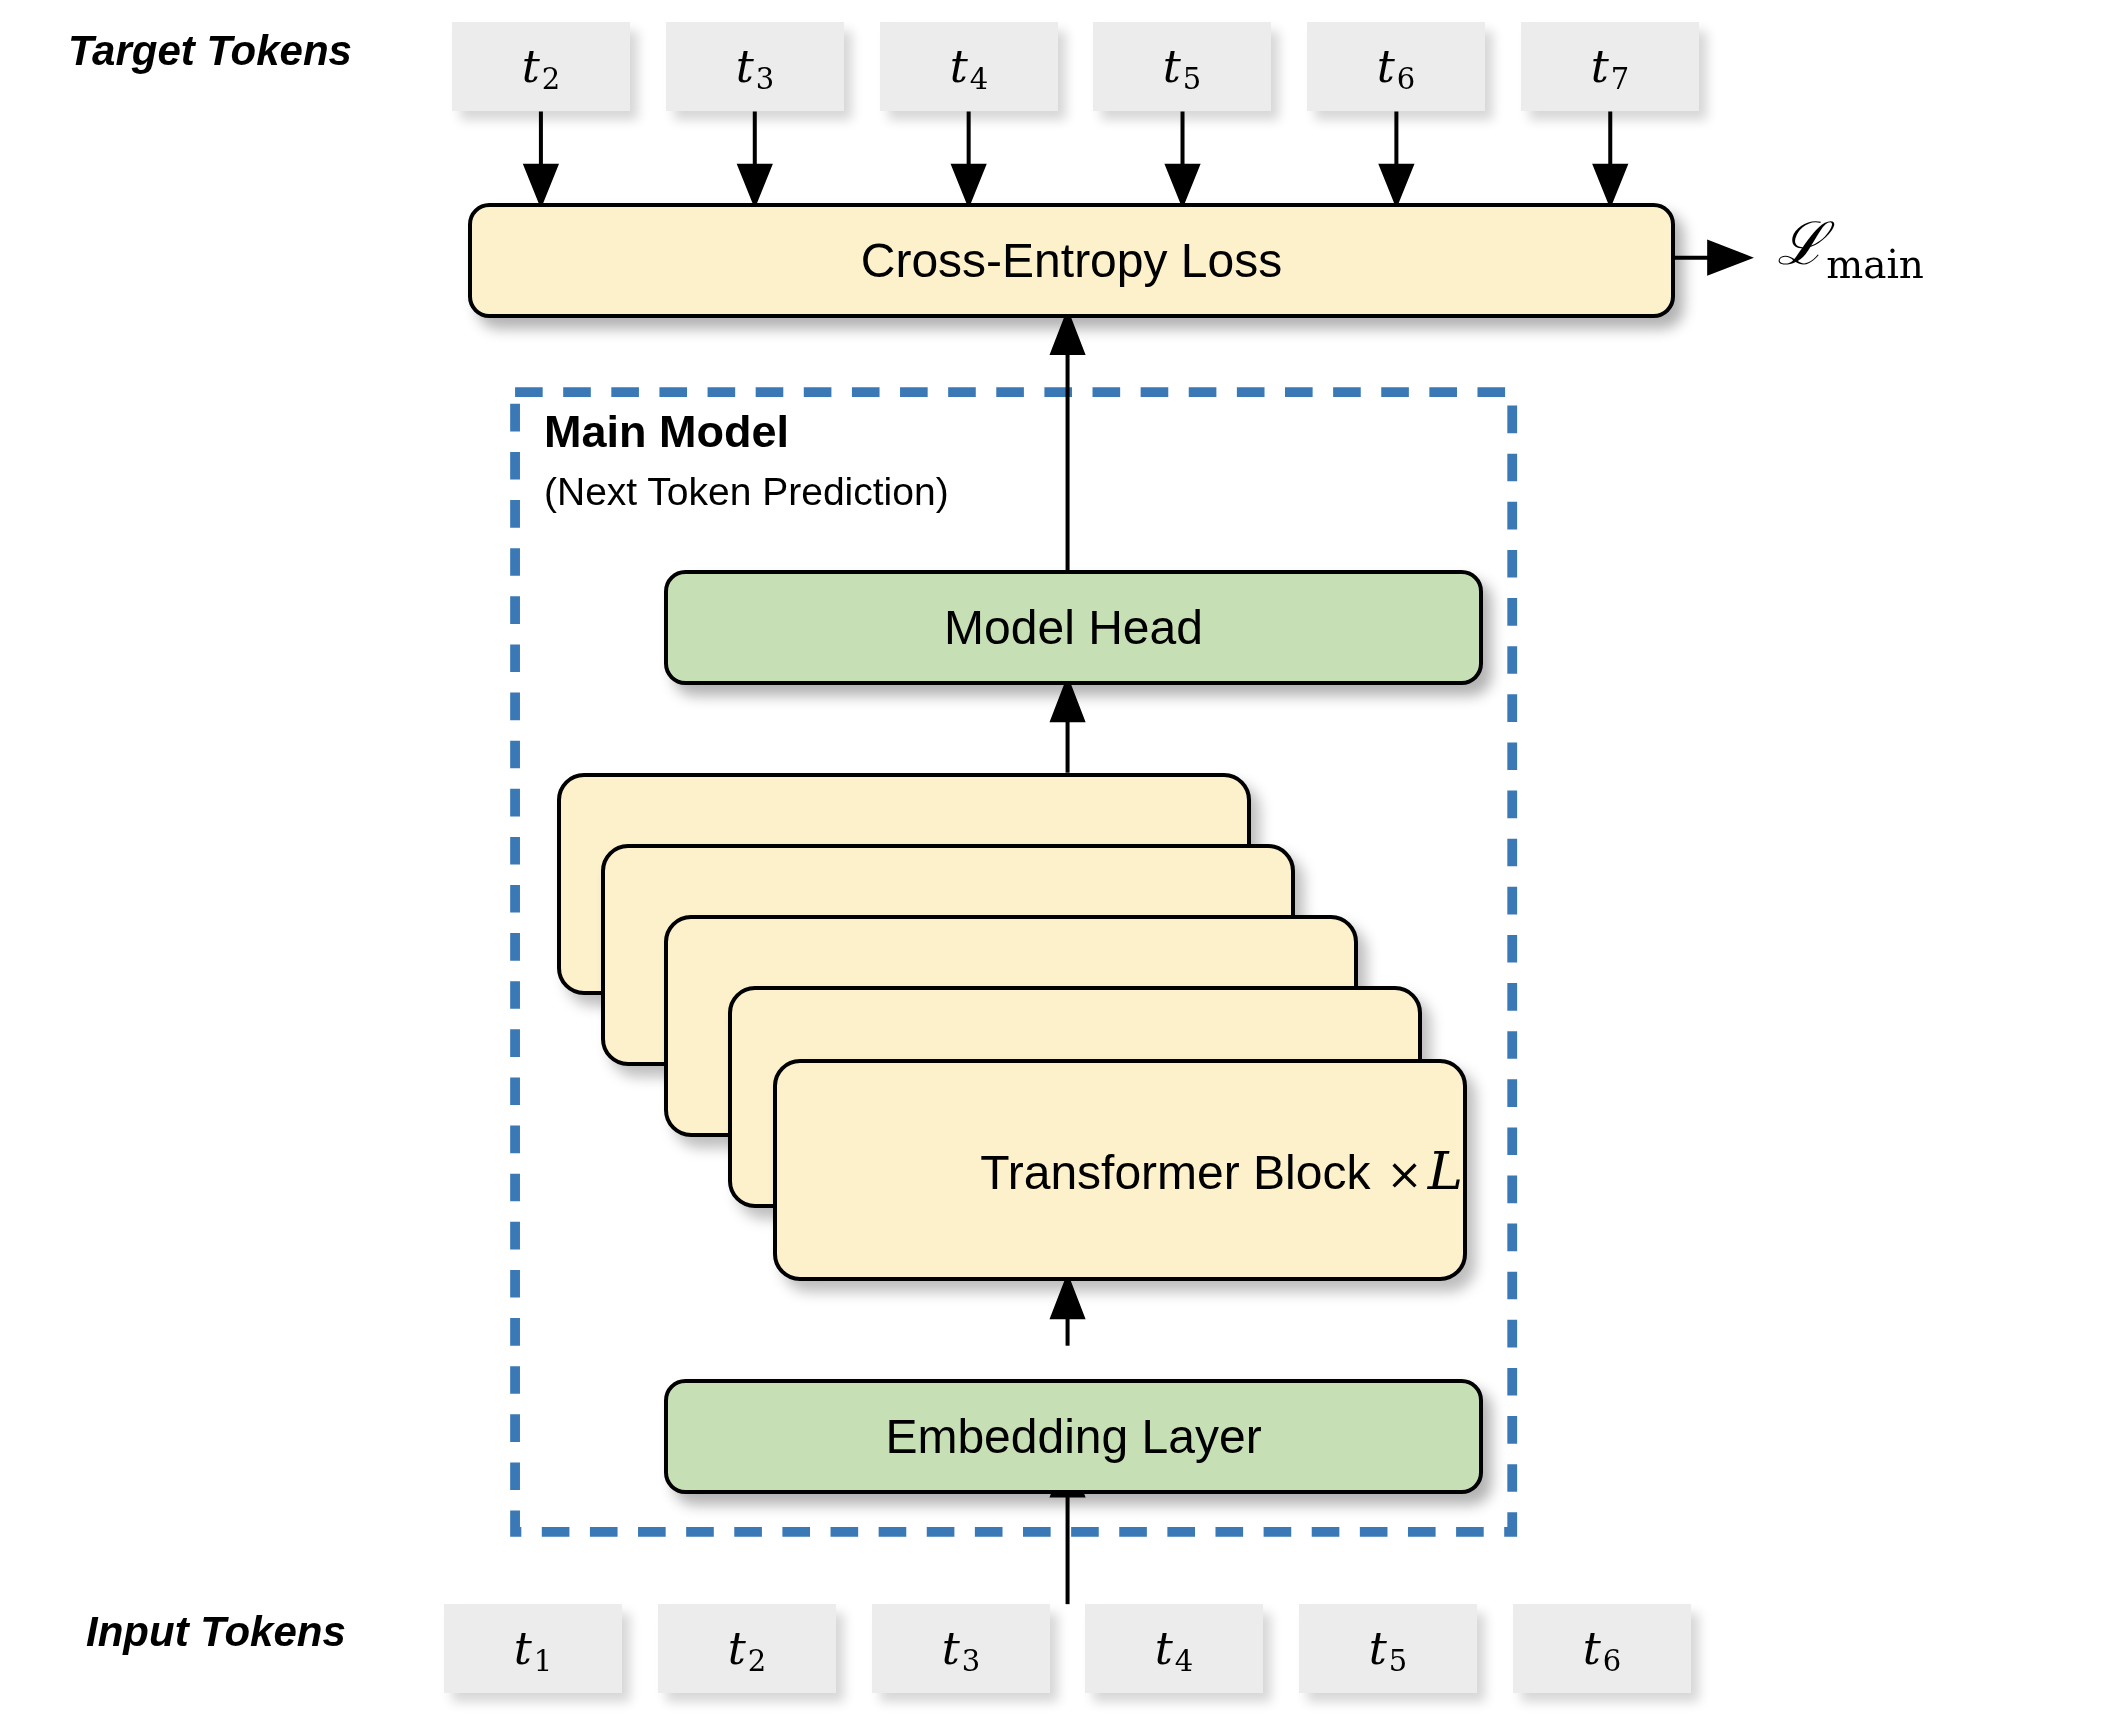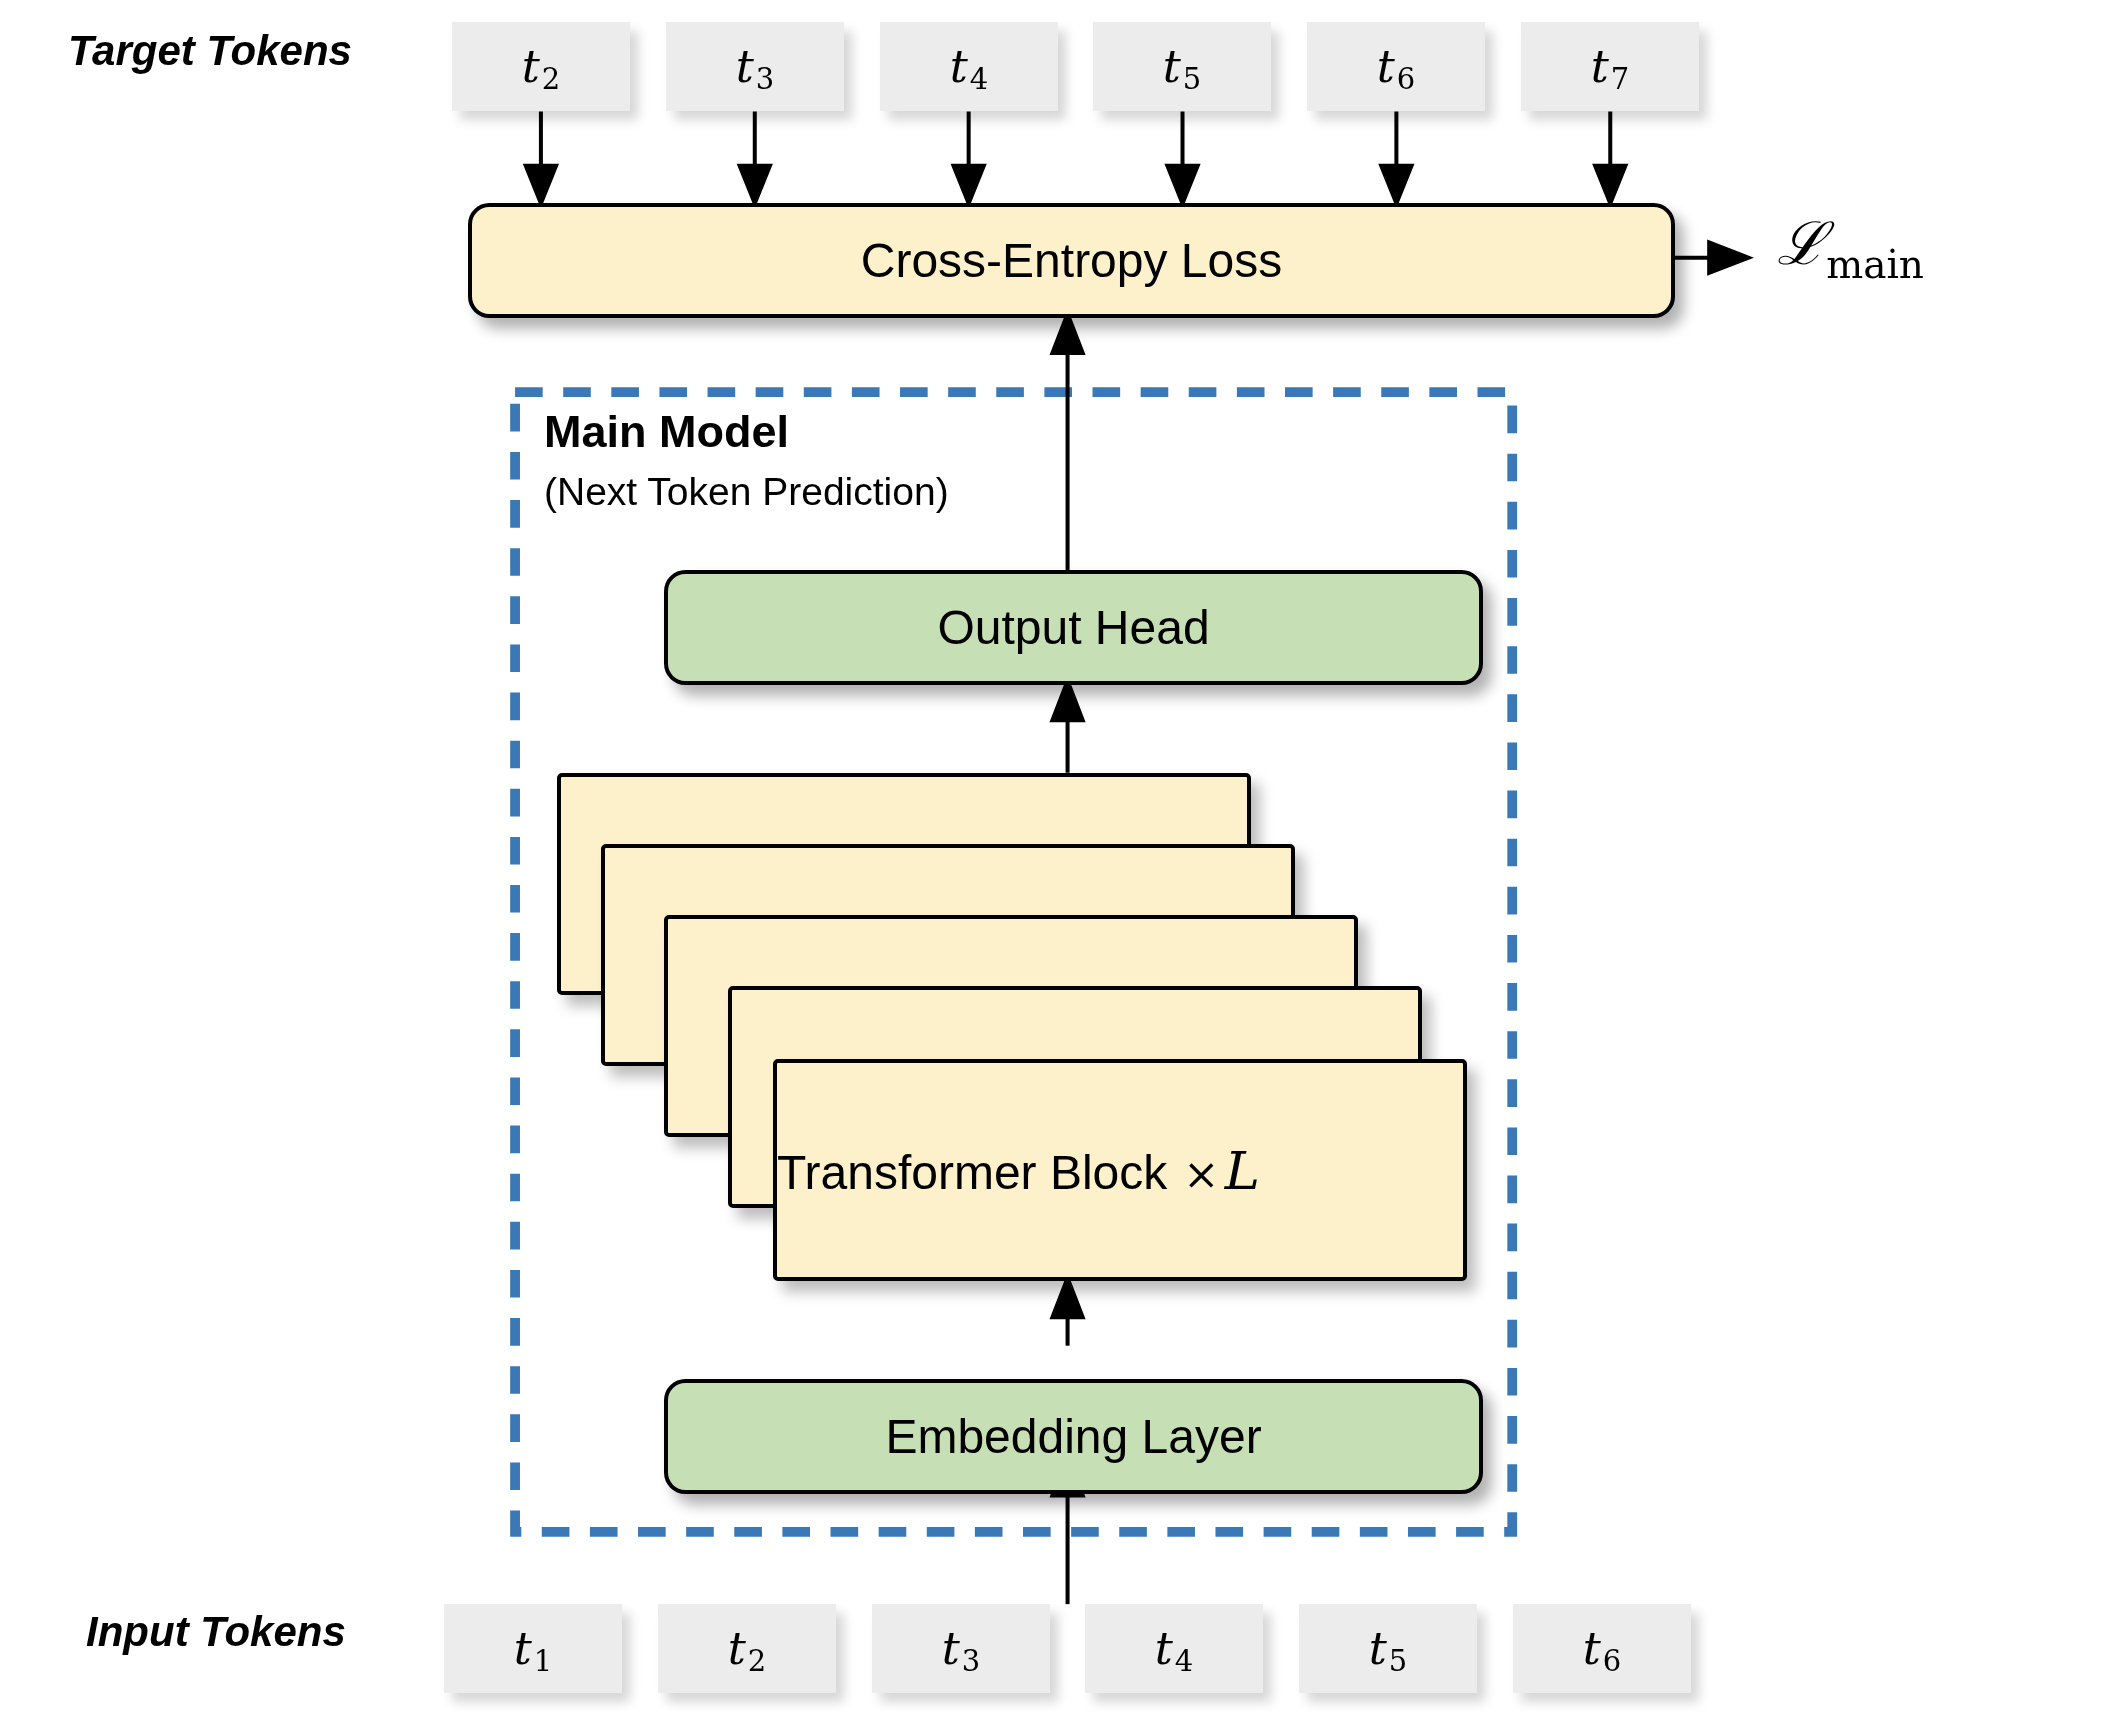--- a/index.html
+++ b/index.html
@@ -14,23 +14,23 @@
              box-shadow:8px 9px 10.7px rgba(0,0,0,0.16);}
   .token-base{font-family:"DejaVu Serif",serif;font-style:italic;font-size:45px;line-height:1;}
   .token-sub{font-family:"DejaVu Serif",serif;font-size:29px;line-height:1;position:relative;top:13.4px;margin-left:1.8px;}
 
   .rounded-box{position:absolute;border:4.5px solid #000;border-radius:21.4px;
                display:flex;align-items:center;justify-content:center;
                font-size:48px;box-shadow:9px 10.7px 14.3px rgba(0,0,0,0.30);}
   .cream{background:var(--cream);}
   .green{background:var(--green);}
 
-  .stack-box{position:absolute;width:686px;height:214px;border:4.5px solid #000;border-radius:5px;
+  .stack-box{position:absolute;width:686px;height:214px;border:4.5px solid #000;border-radius:27px;
              background:var(--cream);box-shadow:9px 10.7px 14.3px rgba(0,0,0,0.26);
-             display:flex;align-items:center;justify-content:flex-start;}
+             display:flex;align-items:center;justify-content:flex-end;}
   .stack-label{font-size:48px;white-space:nowrap;}
   .math-x{font-family:"DejaVu Serif",serif;font-size:43px;margin-left:16px;margin-right:5.3px;}
   .math-L{font-family:"DejaVu Serif",serif;font-style:italic;font-size:53px;}
 
   .mm-caption{position:absolute;left:544px;top:399px;line-height:1.45;}
   .mm-title{font-weight:700;font-size:45px;}
   .mm-sub{font-size:39px;}
 
   .loss-out{position:absolute;left:1777px;top:214px;white-space:nowrap;}
   .loss-sym{font-family:"DejaVu Serif",serif;font-style:italic;font-size:59px;line-height:1;}
@@ -115,21 +115,21 @@
   <div class="loss-out">
     <span class="loss-sym">ℒ</span><span class="loss-sub">main</span>
   </div>
 
   <div class="mm-caption">
     <div class="mm-title">Main Model</div>
     <div class="mm-sub">(Next Token Prediction)</div>
   </div>
 
   <div class="rounded-box green" style="left:664px;top:570px;width:811px;height:107px;">
-    <span>Output Head</span>
+    <span>Model Head</span>
   </div>
 
   <div class="stack-box" style="left:557px;top:773px;"></div>
   <div class="stack-box" style="left:601px;top:844px;"></div>
   <div class="stack-box" style="left:664px;top:915px;"></div>
   <div class="stack-box" style="left:728px;top:986px;"></div>
   <div class="stack-box" style="left:773px;top:1059px;">
     <span class="stack-label"><span>Transformer Block</span><span class="math-x">×</span><span class="math-L">L</span></span>
   </div>
 

